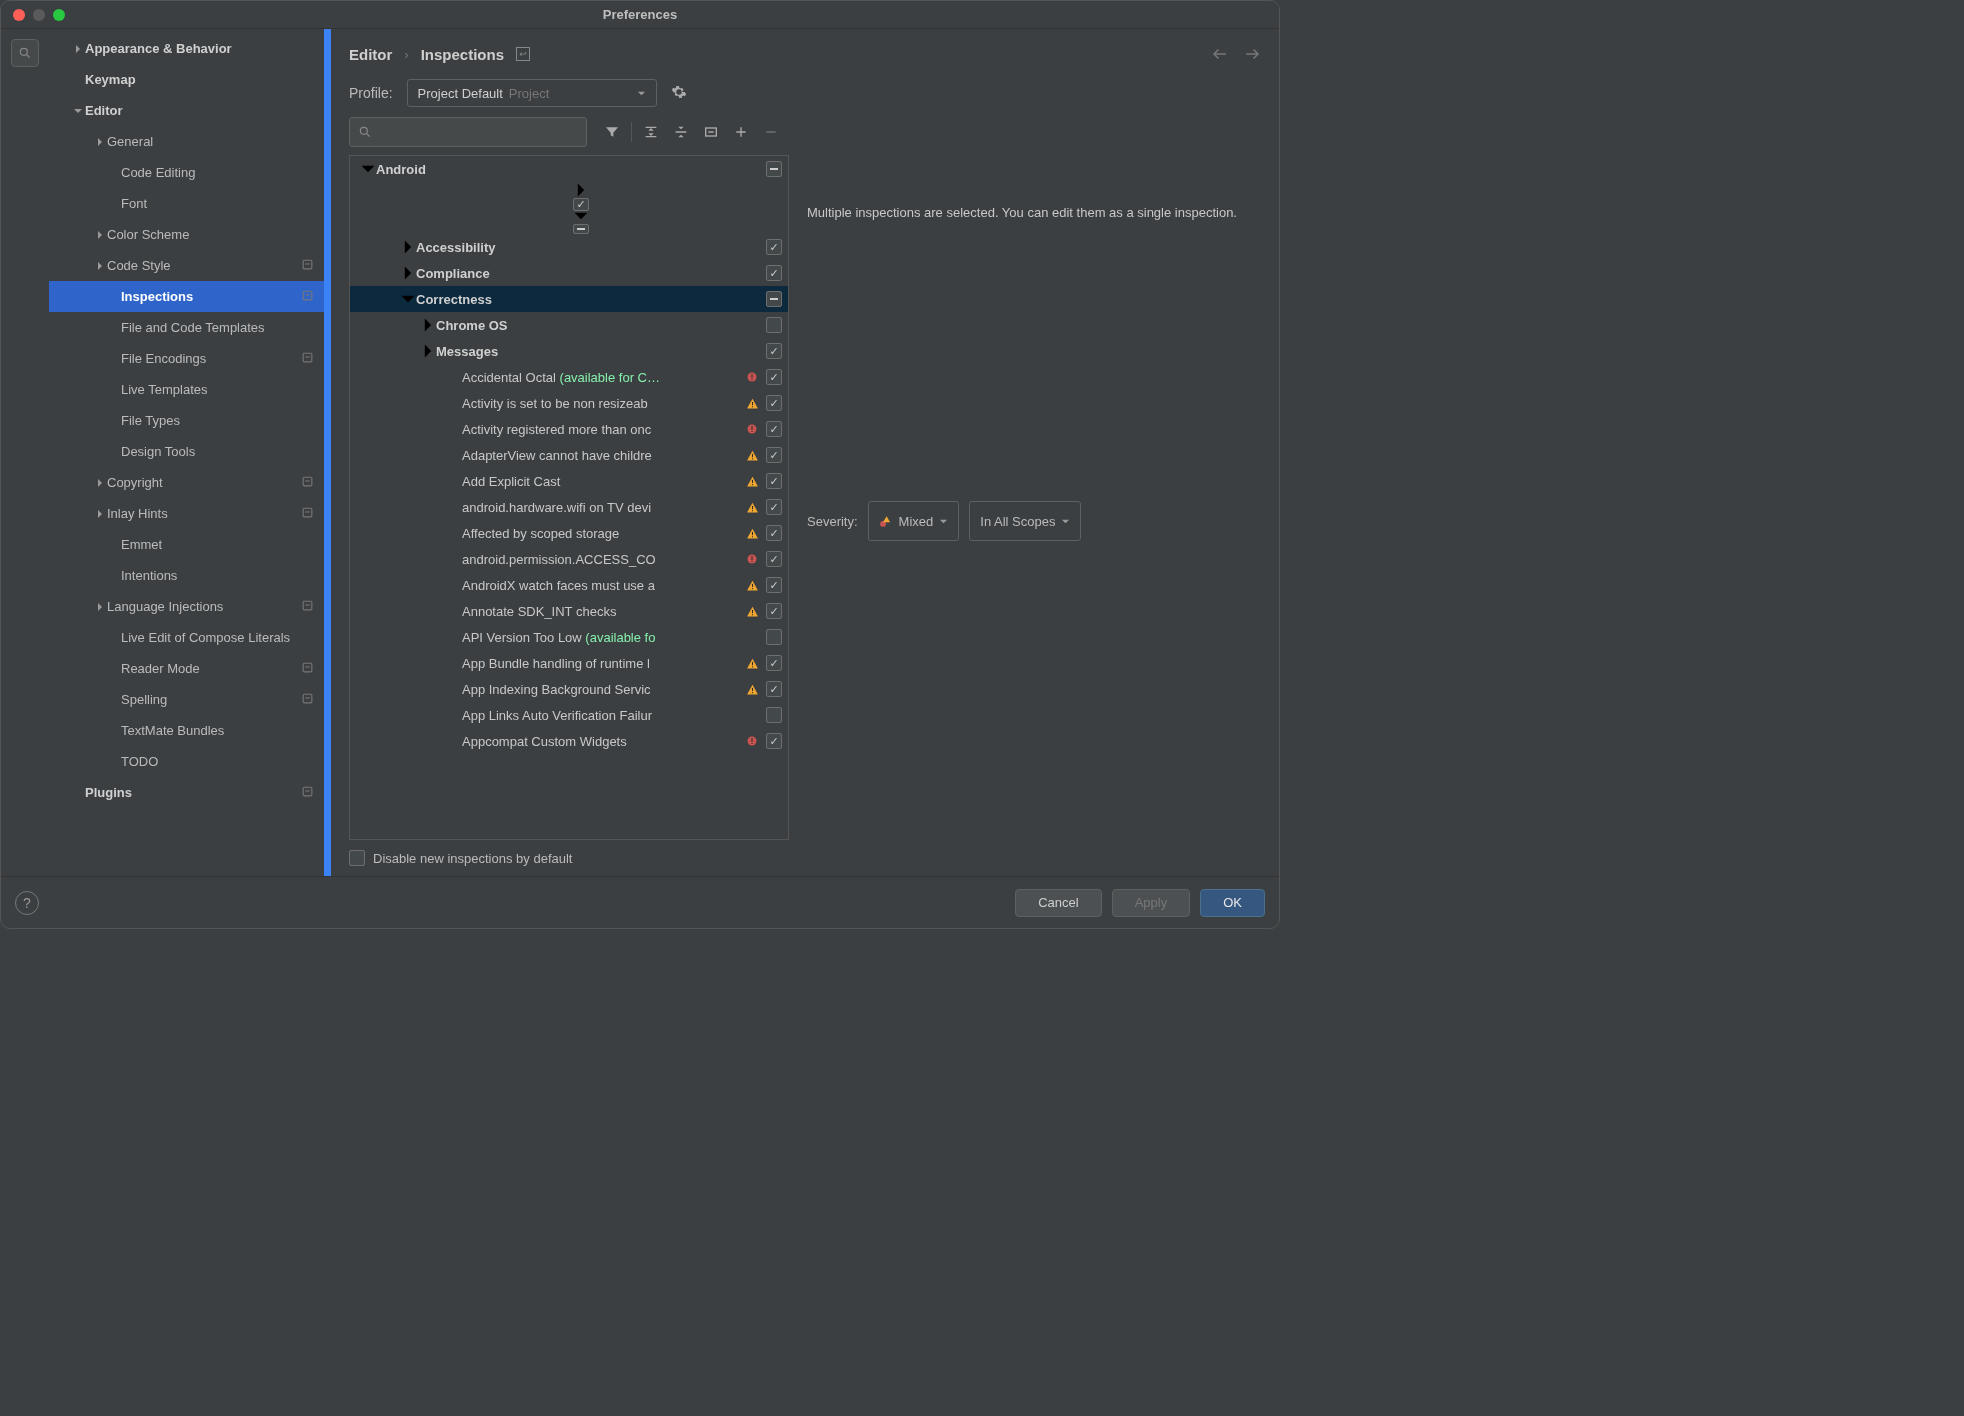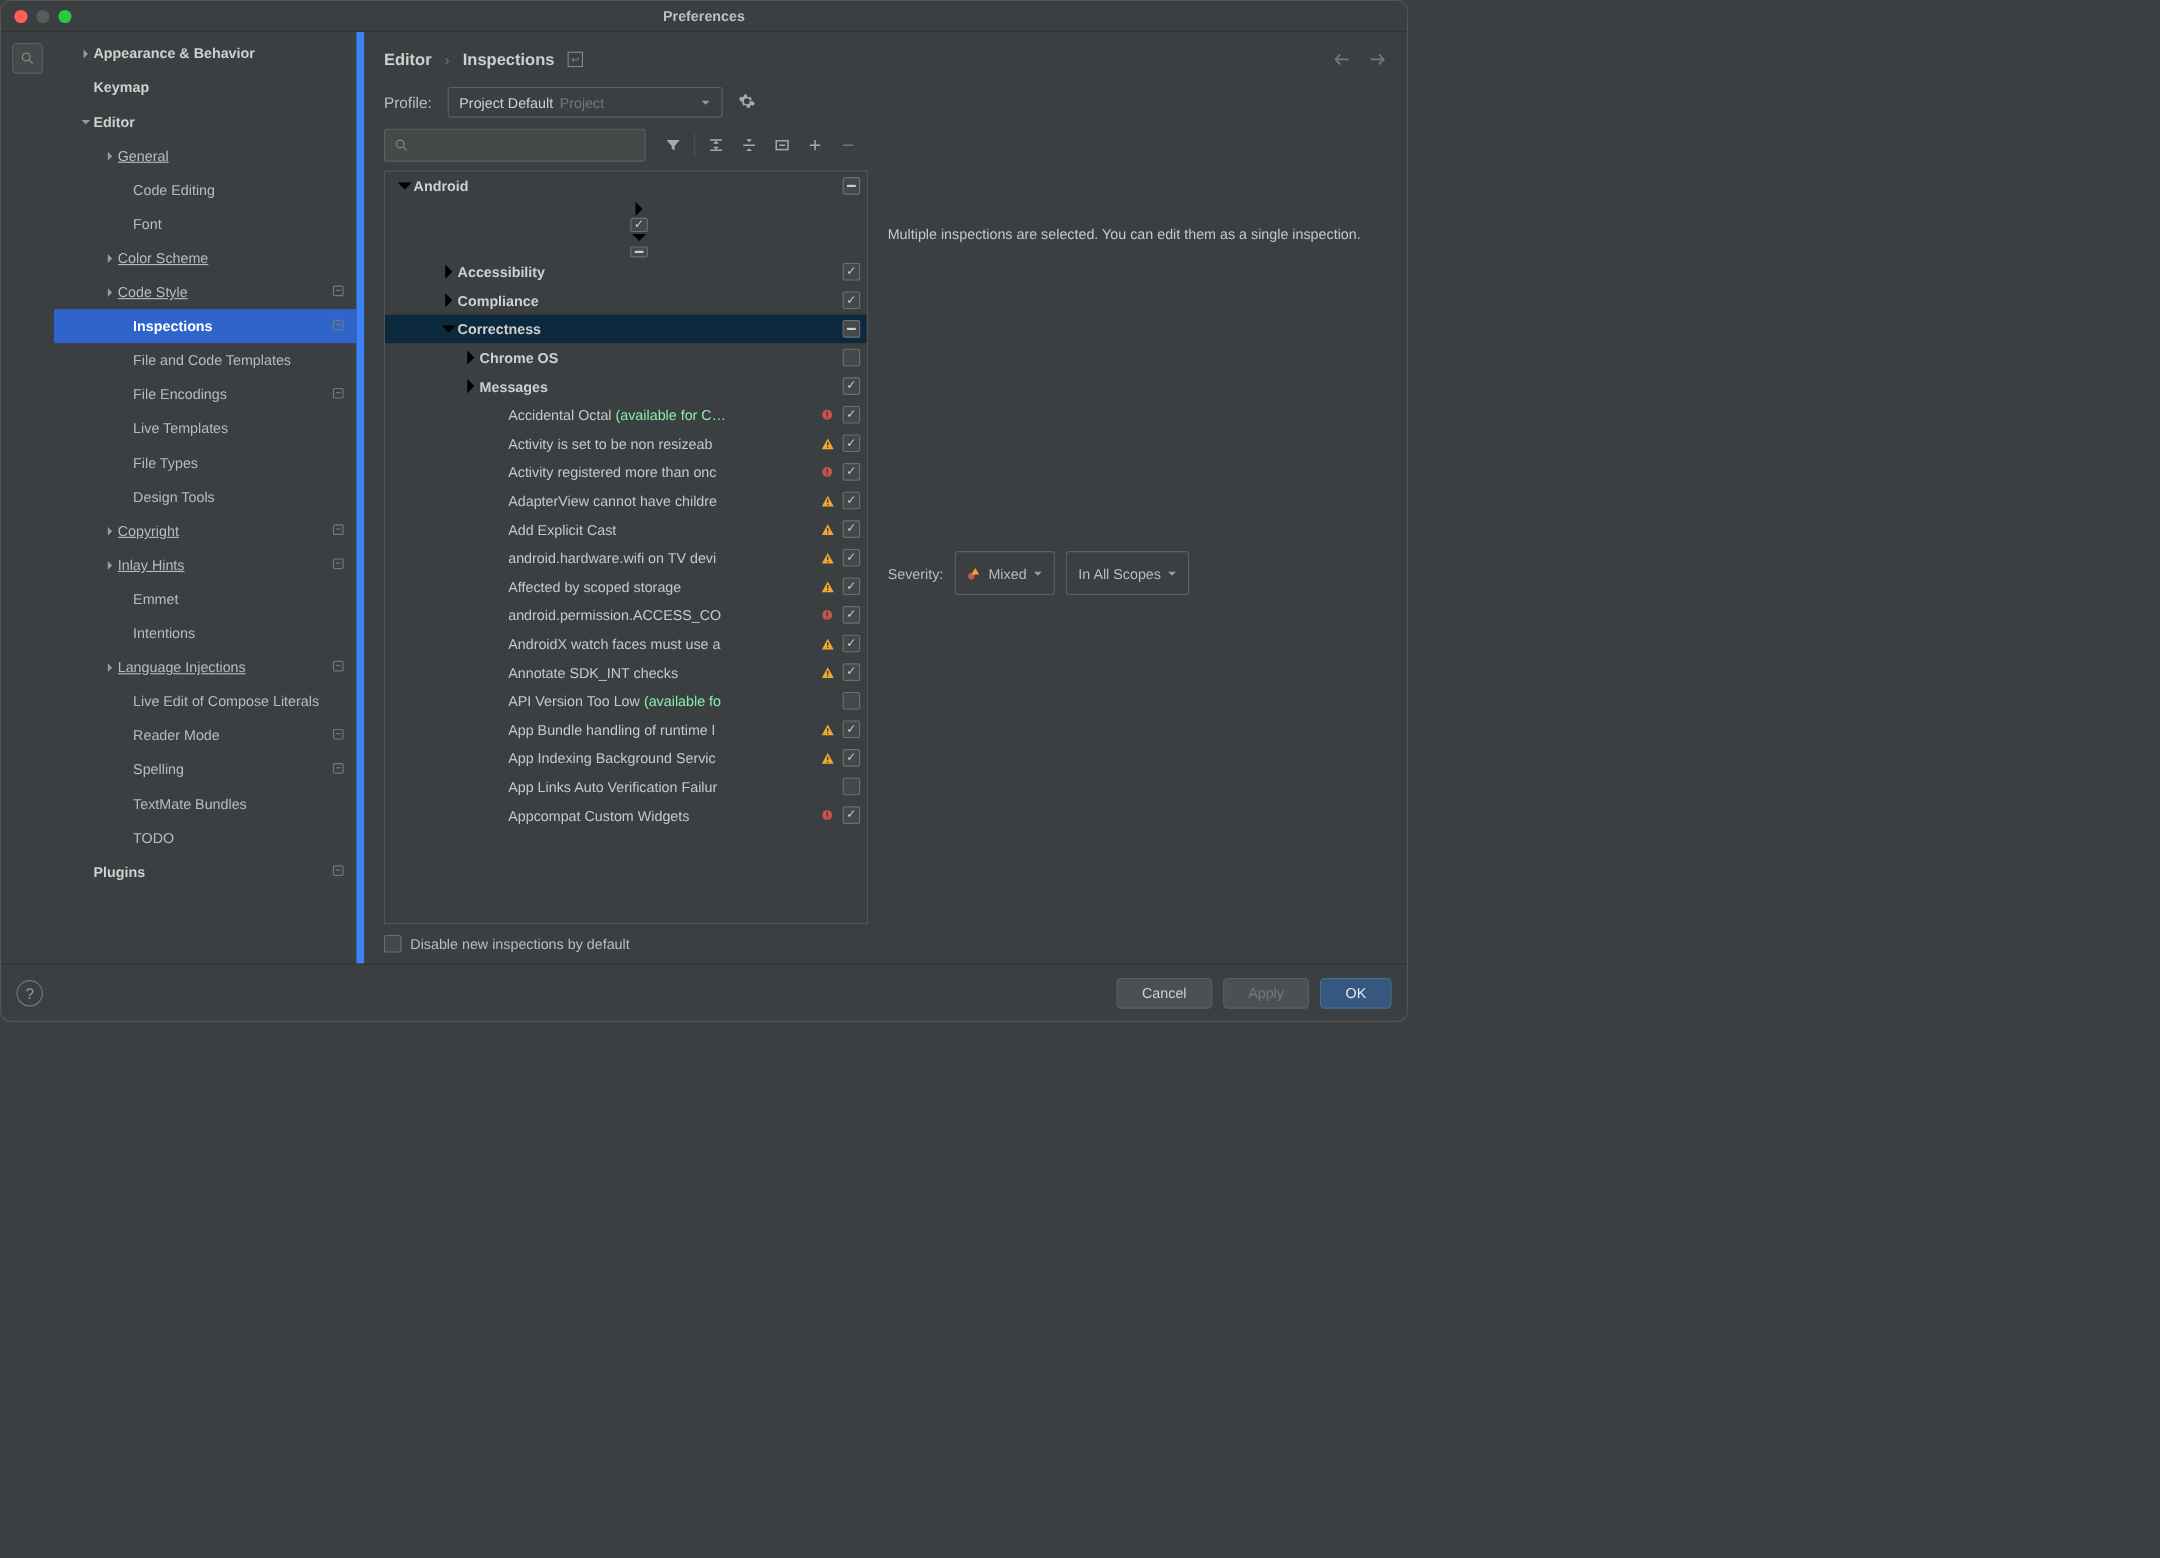--- a/index.html
+++ b/index.html
@@ -17,21 +17,21 @@
 .search svg { width:14px; height:14px; stroke:#888; fill:none; stroke-width:2; }
 .tree { flex:1; overflow:auto; padding-top:4px; }
 .row { display:flex; align-items:center; height:31px; padding-right:10px; cursor:default; }
 .row .chev { width:14px; display:flex; justify-content:center; }
 .row .label { flex:1; white-space:nowrap; overflow:hidden; text-overflow:ellipsis; }
 .row .proj-icon { color:#777; }
 .row.bold .label { font-weight:700; color:#d0d0d0; }
 .row.selected { background:#2f65ca; }
 .row.selected .label { color:#fff; font-weight:700; }
 .chev svg{width:10px;height:10px;fill:#9a9a9a;}
-.depth0{padding-left:22px;} .depth1{padding-left:44px;text-decoration:underline;} .depth2{padding-left:58px;}
+.depth0{padding-left:22px;} .depth1{padding-left:44px;} .depth2{padding-left:58px;}
 .main { flex:1; display:flex; flex-direction:column; min-width:0; }
 .crumbs { height:50px; display:flex; align-items:center; padding:0 18px; gap:12px; color:#cfcfcf; }
 .crumbs .c { font-weight:700; font-size:15px; }
 .crumbs .sep { color:#777; }
 .crumbs .reset { width:14px; height:14px; border:1px solid #888; display:flex; align-items:center; justify-content:center; }
 .crumbs .nav { margin-left:auto; display:flex; gap:14px; }
 .crumbs .nav svg { width:18px; height:18px; stroke:#777; fill:none; stroke-width:2; }
 .profile-row { display:flex; align-items:center; gap:14px; padding:0 18px 10px; }
 .profile-row .lbl { font-size:14px; }
 .combo { height:28px; background:#3c3f41; border:1px solid #5e6060; border-radius:3px; display:flex; align-items:center; padding:0 10px; gap:6px; min-width:250px; }

